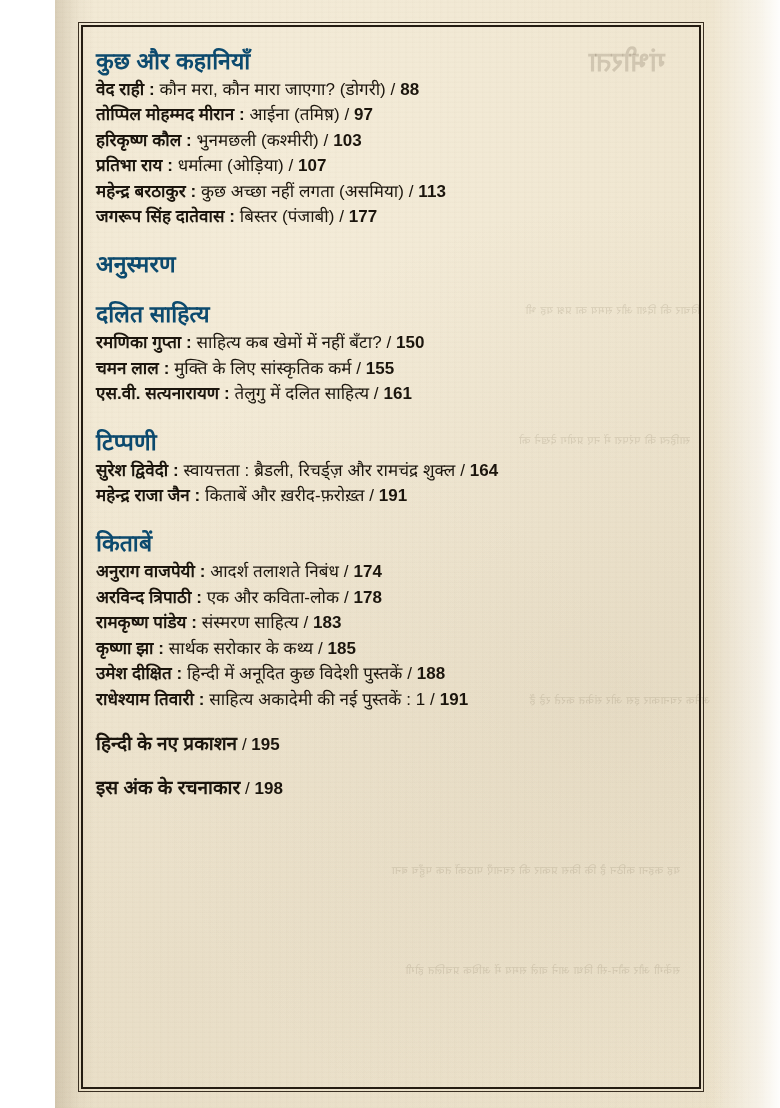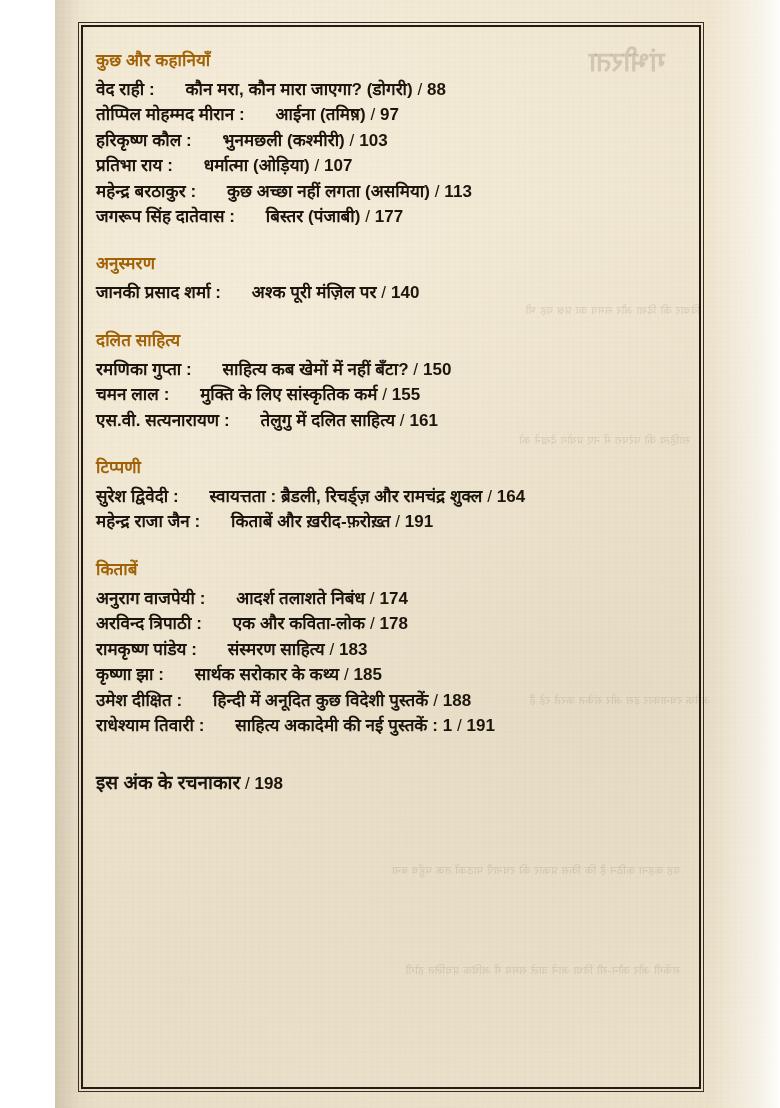--- a/index.html
+++ b/index.html
@@ -122,23 +122,23 @@
   }
 
   .section {
     margin: 0;
   }
   .section + .section {
     margin-top: 20px;
   }
 
   .sec-head {
-    font-size: 17px;
-    font-weight: 700;
-    color: #a16207;
+    font-size: 23px;
+    font-weight: 700;
+    color: #0c4a6e;
     line-height: 30px;
     margin: 0 0 1px 0;
     letter-spacing: 0.1px;
     white-space: nowrap;
   }
 
   .entry {
     font-size: 17px;
     line-height: 25.4px;
     color: #1b150d;
@@ -147,22 +147,21 @@
     letter-spacing: 0.05px;
   }
   .entry .author {
     font-weight: 700;
     text-align: center;
   }
   .entry .sep {
     font-weight: 700;
   }
   .entry .title {
-    font-weight: 700;
-    margin-left: 26px;
+    font-weight: 400;
   }
   .entry .slash {
     font-weight: 400;
   }
   .entry .page {
     font-weight: 700;
   }
 
   
   .standalone {
@@ -202,21 +201,20 @@
         <div class="sec-head">कुछ और कहानियाँ</div>
         <div class="entry"><span class="author">वेद राही</span><span class="sep"> : </span><span class="title">कौन मरा, कौन मारा जाएगा? (डोगरी)</span><span class="slash"> / </span><span class="page">88</span></div>
         <div class="entry"><span class="author">तोप्पिल मोहम्मद मीरान</span><span class="sep"> : </span><span class="title">आईना (तमिष़)</span><span class="slash"> / </span><span class="page">97</span></div>
         <div class="entry"><span class="author">हरिकृष्ण कौल</span><span class="sep"> : </span><span class="title">भुनमछली (कश्मीरी)</span><span class="slash"> / </span><span class="page">103</span></div>
         <div class="entry"><span class="author">प्रतिभा राय</span><span class="sep"> : </span><span class="title">धर्मात्मा (ओड़िया)</span><span class="slash"> / </span><span class="page">107</span></div>
         <div class="entry"><span class="author">महेन्द्र बरठाकुर</span><span class="sep"> : </span><span class="title">कुछ अच्छा नहीं लगता (असमिया)</span><span class="slash"> / </span><span class="page">113</span></div>
         <div class="entry"><span class="author">जगरूप सिंह दातेवास</span><span class="sep"> : </span><span class="title">बिस्तर (पंजाबी)</span><span class="slash"> / </span><span class="page">177</span></div>
       </div>
       <div class="section">
         <div class="sec-head">अनुस्मरण</div>
-        <div class="entry"><span class="author">जानकी प्रसाद शर्मा</span><span class="sep"> : </span><span class="title">अश्क पूरी मंज़िल पर</span><span class="slash"> / </span><span class="page">140</span></div>
       </div>
       <div class="section">
         <div class="sec-head">दलित साहित्य</div>
         <div class="entry"><span class="author">रमणिका गुप्ता</span><span class="sep"> : </span><span class="title">साहित्य कब खेमों में नहीं बँटा?</span><span class="slash"> / </span><span class="page">150</span></div>
         <div class="entry"><span class="author">चमन लाल</span><span class="sep"> : </span><span class="title">मुक्ति के लिए सांस्कृतिक कर्म</span><span class="slash"> / </span><span class="page">155</span></div>
         <div class="entry"><span class="author">एस.वी. सत्यनारायण</span><span class="sep"> : </span><span class="title">तेलुगु में दलित साहित्य</span><span class="slash"> / </span><span class="page">161</span></div>
       </div>
       <div class="section">
         <div class="sec-head">टिप्पणी</div>
         <div class="entry"><span class="author">सुरेश द्विवेदी</span><span class="sep"> : </span><span class="title">स्वायत्तता : ब्रैडली, रिचर्ड्ज़ और रामचंद्र शुक्ल</span><span class="slash"> / </span><span class="page">164</span></div>
@@ -225,18 +223,19 @@
       <div class="section">
         <div class="sec-head">किताबें</div>
         <div class="entry"><span class="author">अनुराग वाजपेयी</span><span class="sep"> : </span><span class="title">आदर्श तलाशते निबंध</span><span class="slash"> / </span><span class="page">174</span></div>
         <div class="entry"><span class="author">अरविन्द त्रिपाठी</span><span class="sep"> : </span><span class="title">एक और कविता-लोक</span><span class="slash"> / </span><span class="page">178</span></div>
         <div class="entry"><span class="author">रामकृष्ण पांडेय</span><span class="sep"> : </span><span class="title">संस्मरण साहित्य</span><span class="slash"> / </span><span class="page">183</span></div>
         <div class="entry"><span class="author">कृष्णा झा</span><span class="sep"> : </span><span class="title">सार्थक सरोकार के कथ्य</span><span class="slash"> / </span><span class="page">185</span></div>
         <div class="entry"><span class="author">उमेश दीक्षित</span><span class="sep"> : </span><span class="title">हिन्दी में अनूदित कुछ विदेशी पुस्तकें</span><span class="slash"> / </span><span class="page">188</span></div>
         <div class="entry"><span class="author">राधेश्याम तिवारी</span><span class="sep"> : </span><span class="title">साहित्य अकादेमी की नई पुस्तकें : 1</span><span class="slash"> / </span><span class="page">191</span></div>
       </div>
       <div class="gap-lg"></div>
+      <div class="standalone"><span class="sa-label">हिन्दी के नए प्रकाशन</span><span class="sa-slash"> / </span><span class="sa-page">195</span></div>
       <div class="gap-md"></div>
       <div class="standalone"><span class="sa-label">इस अंक के रचनाकार</span><span class="sa-slash"> / </span><span class="sa-page">198</span></div>
     </div>
 
   <div class="right-fade"></div>
 </div>
 
 </body></html>

